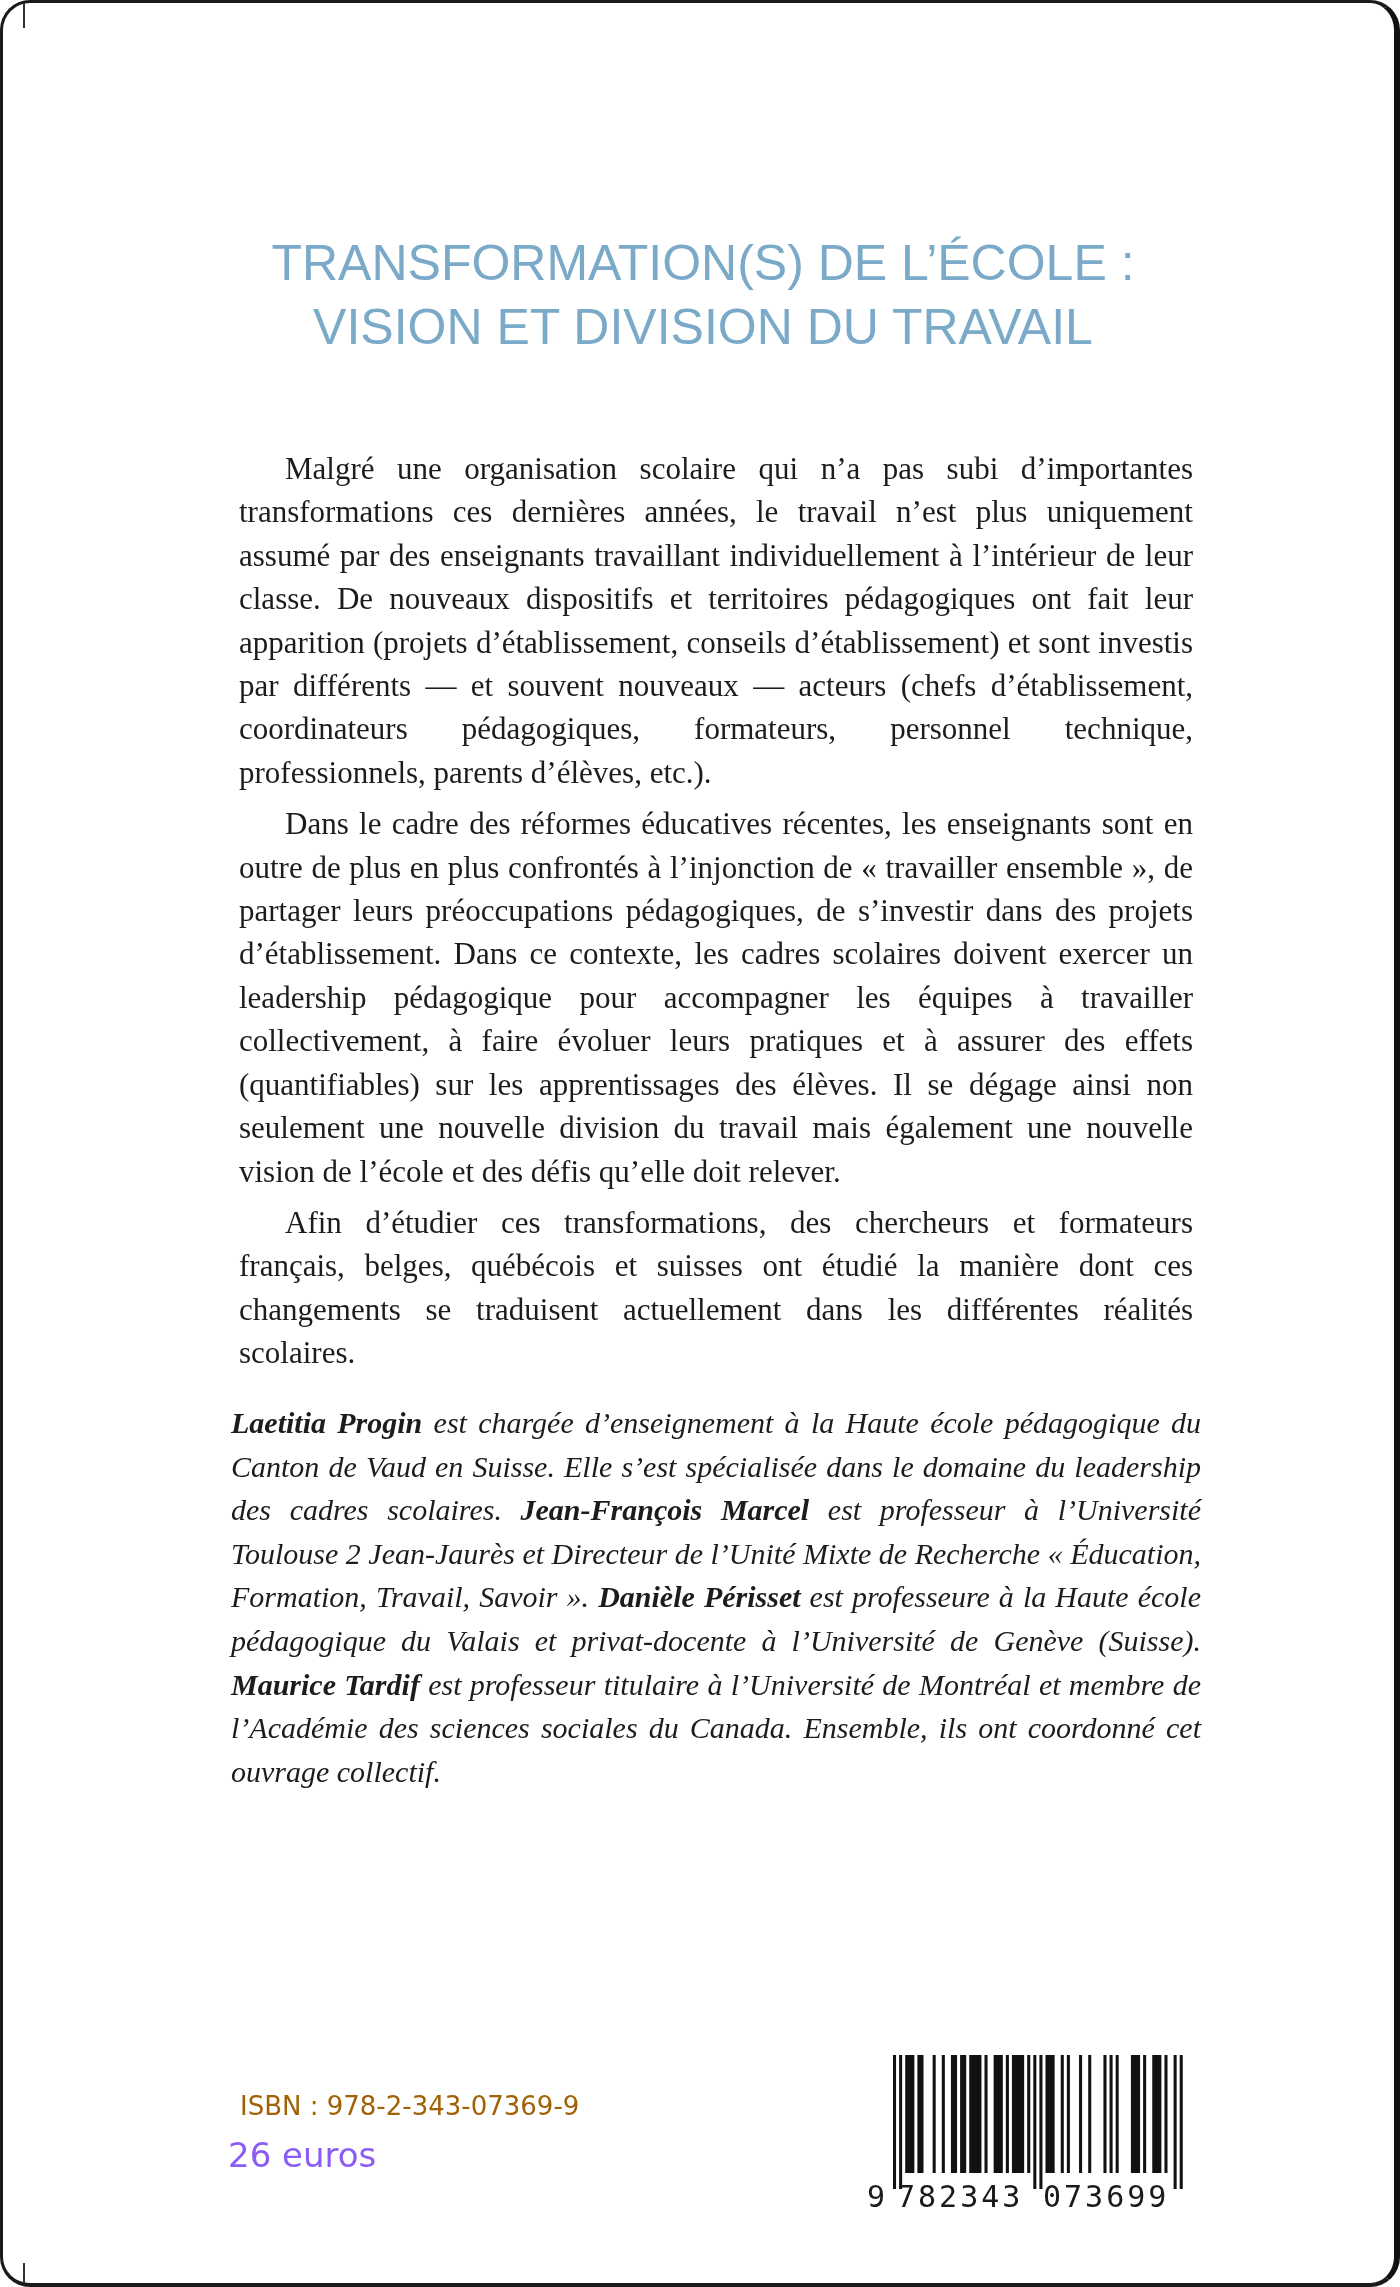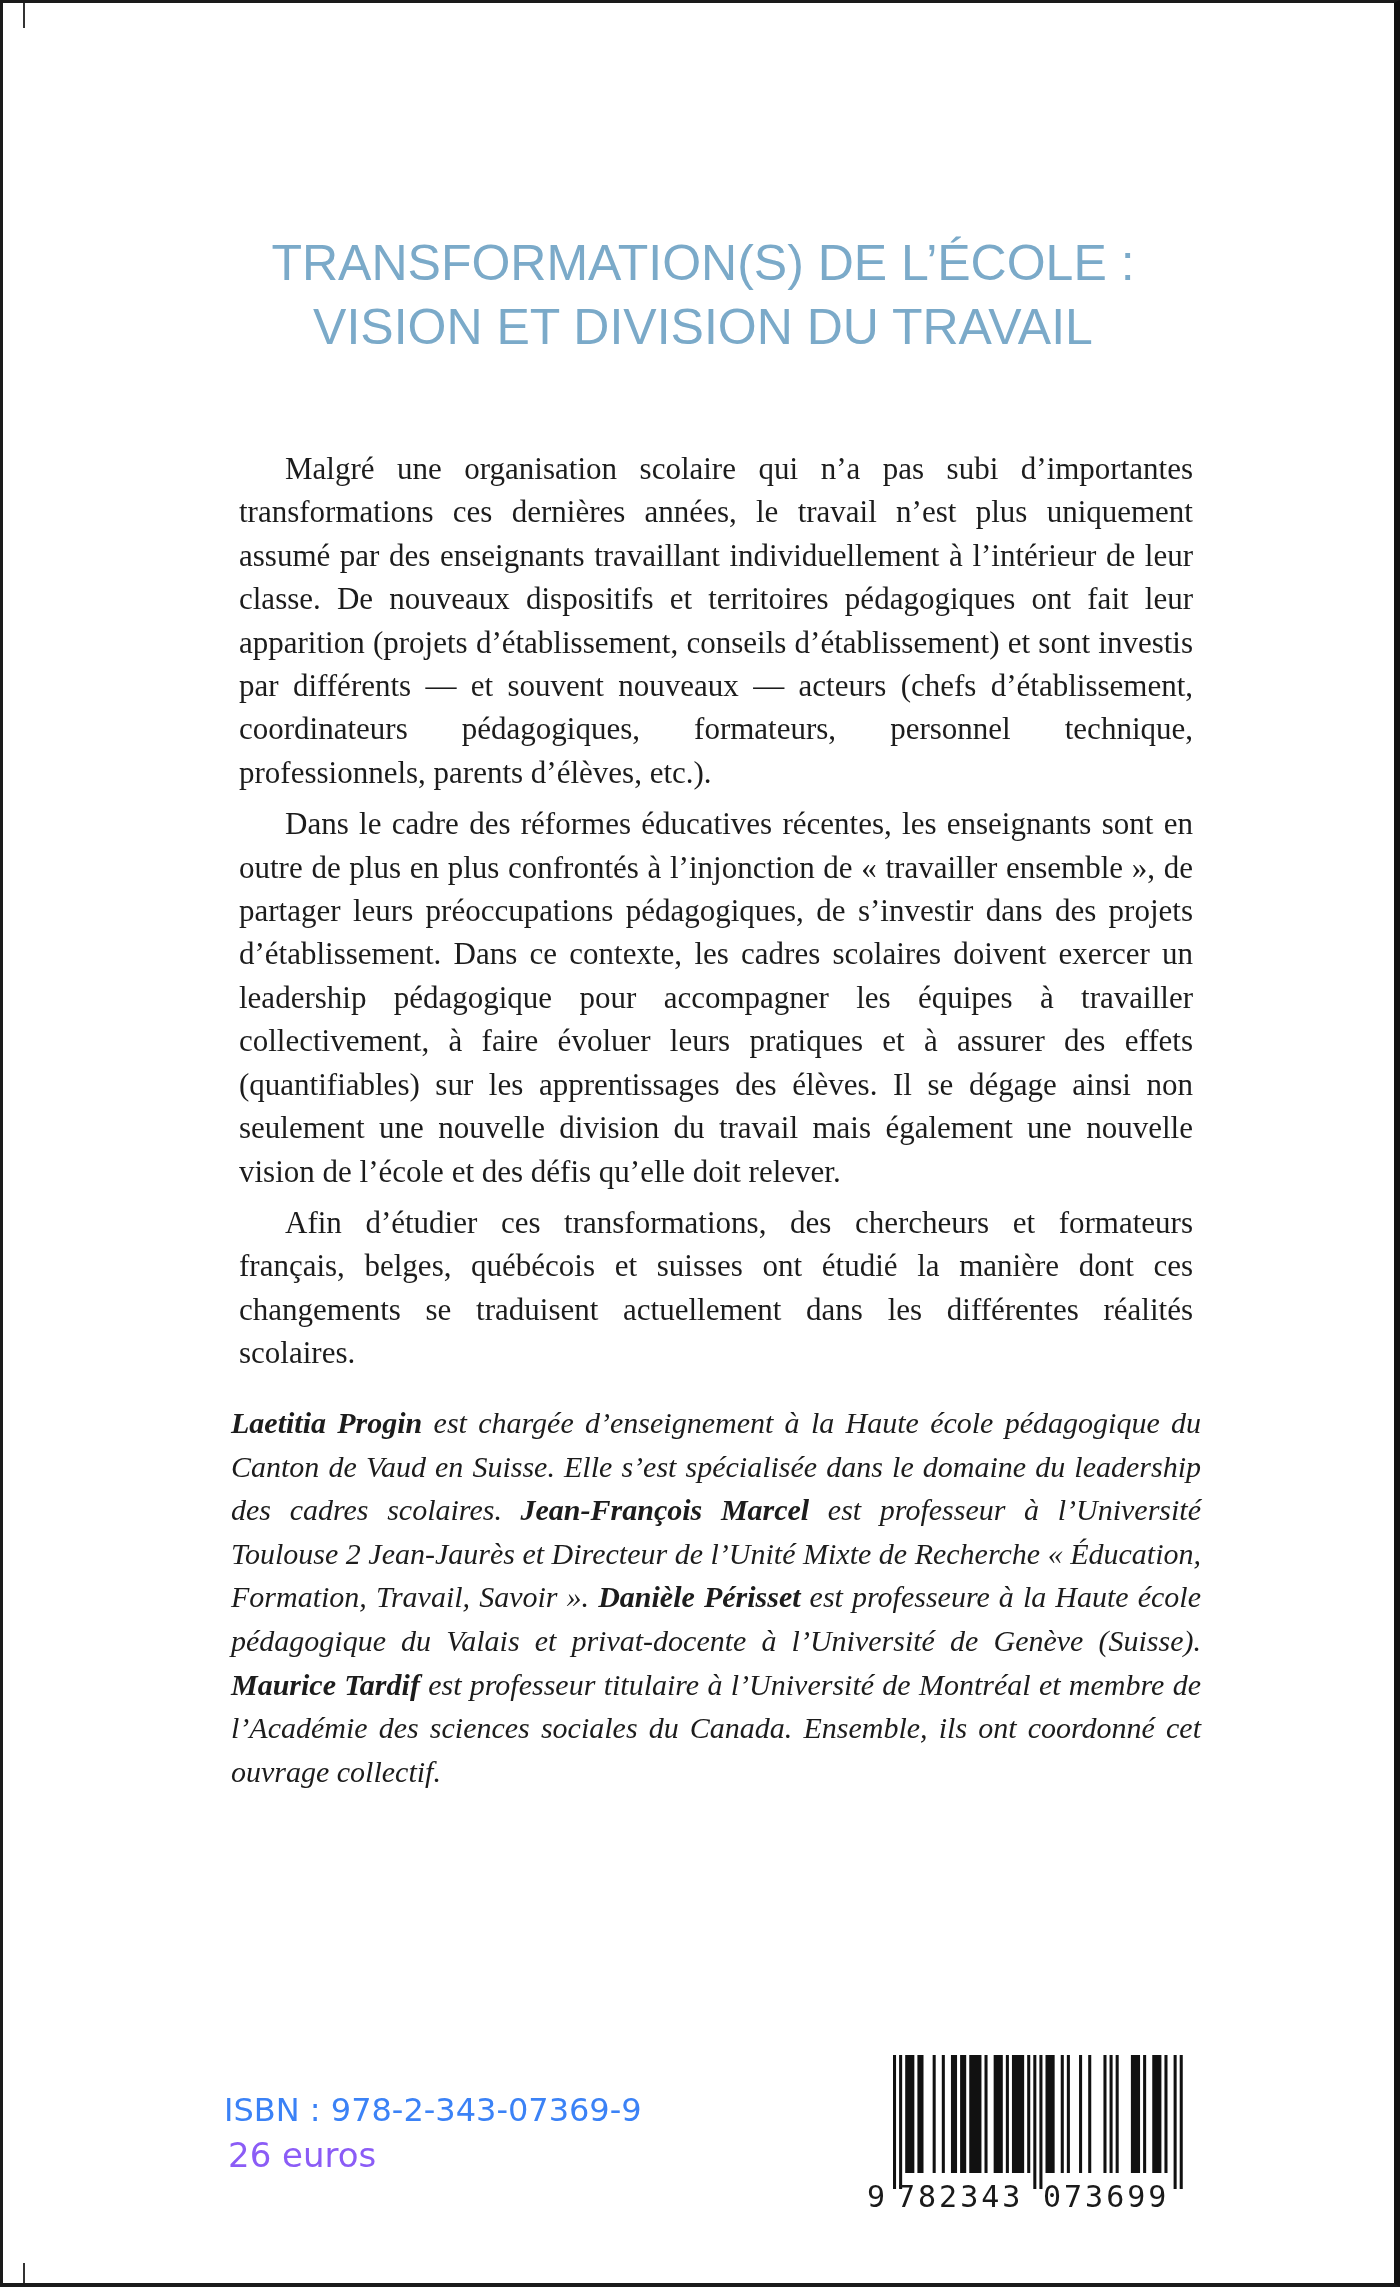--- a/index.html
+++ b/index.html
@@ -5,20 +5,21 @@
   html, body { margin: 0; padding: 0; background: #ffffff; }
   body { width: 1400px; height: 2287px; position: relative; overflow: hidden; }
   .page {
     position: absolute; left: 0; top: 0; width: 1400px; height: 2287px;
     box-sizing: border-box;
     border-top: 3px solid #1a1a1a;
     border-left: 3px solid #1a1a1a;
     border-right: 6px solid #111111;
     border-bottom: 4px solid #1a1a1a;
     background: #ffffff;
+    border-radius: 30px;
   }
   .crop-mark { position: absolute; width: 2px; background: #333; }
   .crop-top { left: 20px; top: 0; height: 25px; }
   .crop-bottom { left: 20px; bottom: 0; height: 20px; }
 
   .title {
     position: absolute; left: 0; width: 1400px; top: 228px;
     text-align: center; color: #7baac9;
     font-family: "Liberation Sans", sans-serif; font-weight: normal;
     font-size: 50px; line-height: 64px; letter-spacing: 0px;
@@ -35,22 +36,22 @@
 
   .authors {
     position: absolute; left: 228px; width: 970px; top: 1398px;
     font-family: Liberation Serif, serif; font-style: italic;
     font-size: 30px; line-height: 43.6px; color: #1c1c1c; text-align: justify;
   }
   .authors p { margin: 0; }
   .authors b { font-weight: bold; }
 
   .isbn {
-    position: absolute; left: 221px; top: 2088px;
-    font-family: "DejaVu Sans", sans-serif; font-size: 32px; color: #3b82f6;
+    position: absolute; left: 237px; top: 2088px;
+    font-family: "DejaVu Sans", sans-serif; font-size: 26px; color: #a16207;
   }
   .price {
     position: absolute; left: 225px; top: 2132px;
     font-family: "DejaVu Sans", sans-serif; font-size: 34px; color: #8b5cf6;
   }
 
   .barcode { position: absolute; left: 860px; top: 2048px; width: 330px; height: 160px; }
   .barcode svg { display: block; }
 </style>
 </head>

